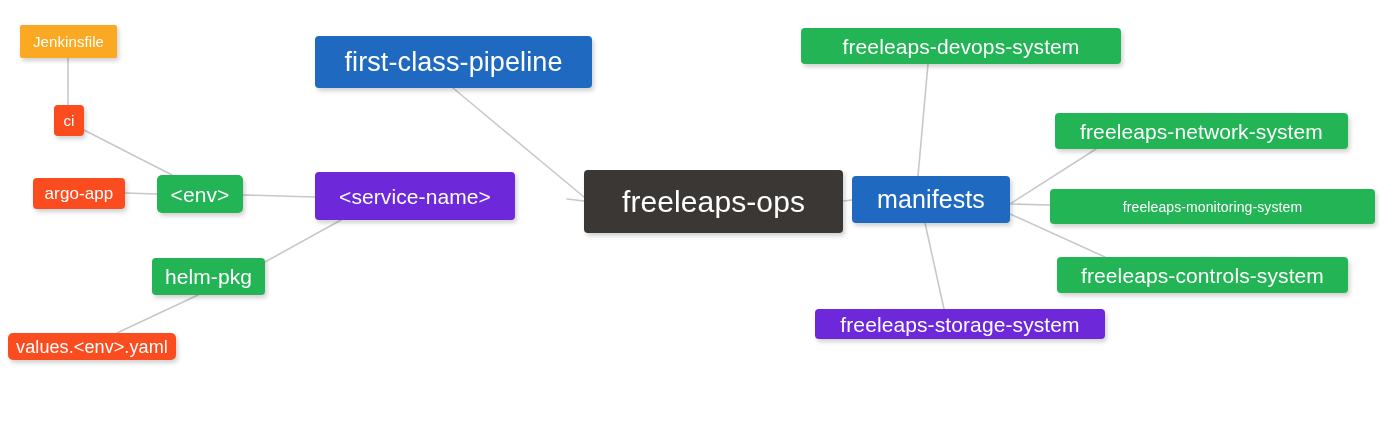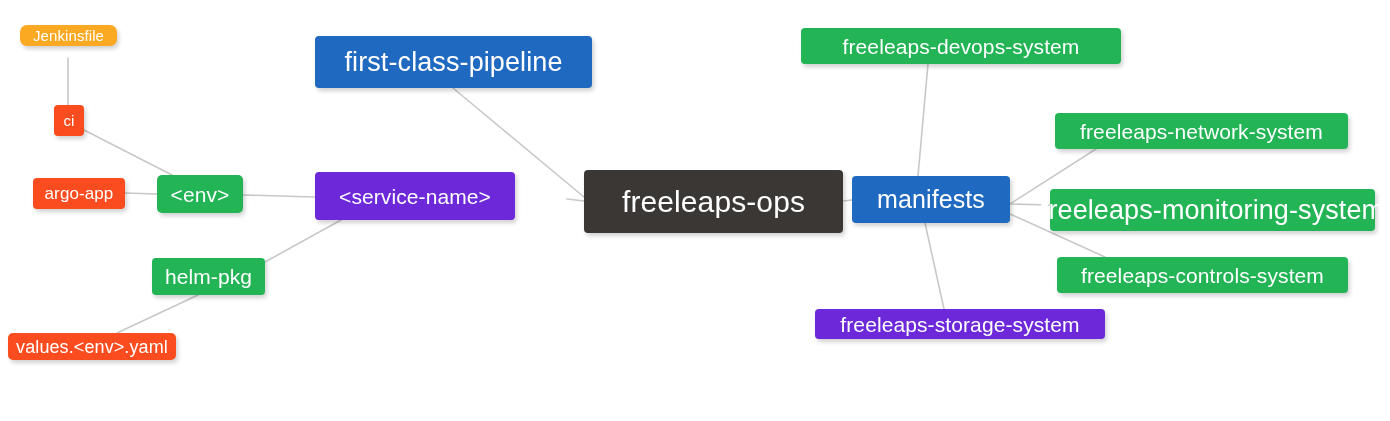--- a/index.html
+++ b/index.html
@@ -86,33 +86,33 @@
       </div>
       <div class="node" style="left: 8px; top: 333px; width: 168px; height: 27px; background: rgb(251, 76, 31); border-radius: 5px; font-size: 18px;">
         <span class="node-label">values.&lt;env&gt;.yaml</span>
       </div>
       <div class="node" style="left: 33px; top: 178px; width: 92px; height: 31px; background: rgb(251, 76, 31); border-radius: 4px; font-size: 17px;">
         <span class="node-label">argo-app</span>
       </div>
       <div class="node" style="left: 54px; top: 105px; width: 30px; height: 31px; background: rgb(251, 76, 31); border-radius: 4px; font-size: 15px;">
         <span class="node-label">ci</span>
       </div>
-      <div class="node" style="left: 20px; top: 25px; width: 97px; height: 21px; background: rgb(251, 169, 34); border-radius: 7px; font-size: 15px;">
+      <div class="node" style="left: 20px; top: 25px; width: 97px; height: 33px; background: rgb(251, 169, 34); border-radius: 2px; font-size: 15px;">
         <span class="node-label">Jenkinsfile</span>
       </div>
       <div class="node" style="left: 852px; top: 176px; width: 158px; height: 47px; background: rgb(32, 105, 192); border-radius: 4px; font-size: 25px; align-items: center;">
         <span class="node-label">manifests</span>
       </div>
       <div class="node" style="left: 801px; top: 28px; width: 320px; height: 36px; background: rgb(34, 180, 85); border-radius: 4px; font-size: 21px;">
         <span class="node-label">freeleaps-devops-system</span>
       </div>
       <div class="node" style="left: 1055px; top: 113px; width: 293px; height: 36px; background: rgb(34, 180, 85); border-radius: 4px; font-size: 21px;">
         <span class="node-label">freeleaps-network-system</span>
       </div>
-      <div class="node" style="left: 1050px; top: 189px; width: 325px; height: 42px; background: rgb(34, 180, 85); border-radius: 4px; font-size: 27px;">
+      <div class="node" style="left: 1050px; top: 189px; width: 325px; height: 35px; background: rgb(34, 180, 85); border-radius: 4px; font-size: 14px;">
         <span class="node-label">freeleaps-monitoring-system</span>
       </div>
       <div class="node" style="left: 1057px; top: 257px; width: 291px; height: 36px; background: rgb(34, 180, 85); border-radius: 4px; font-size: 21px;">
         <span class="node-label">freeleaps-controls-system</span>
       </div>
       <div class="node" style="left: 815px; top: 309px; width: 290px; height: 30px; background: #6d28d9; border-radius: 4px; font-size: 21px;">
         <span class="node-label">freeleaps-storage-system</span>
       </div>
     </div>
 

